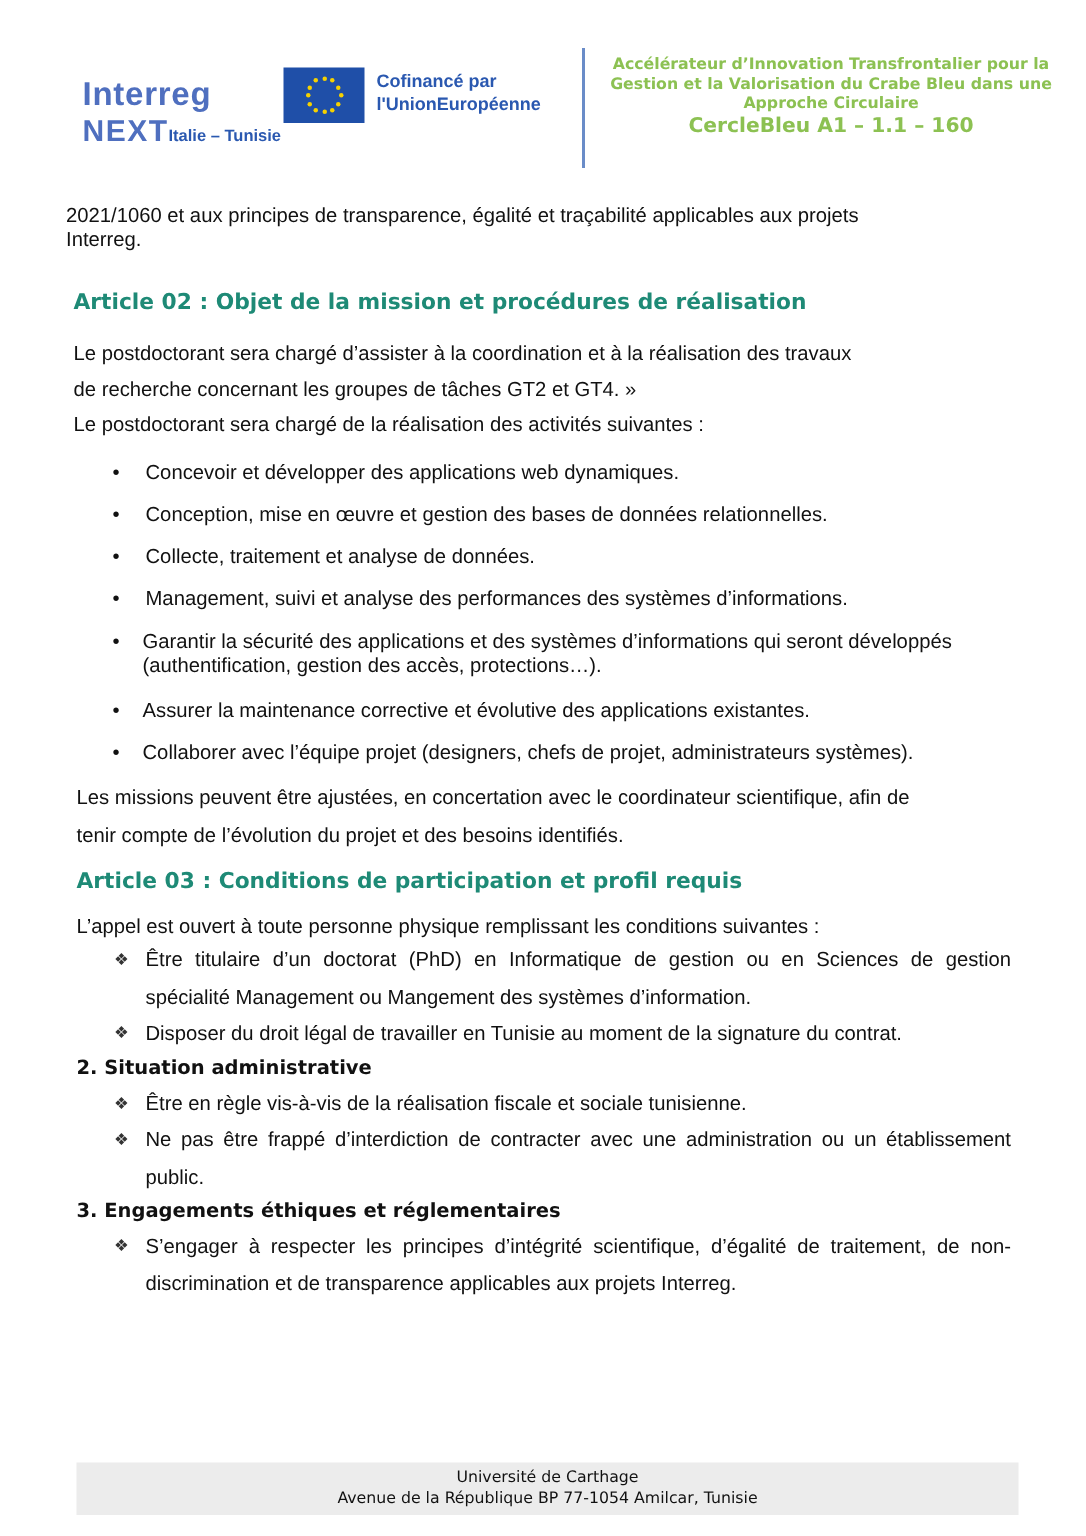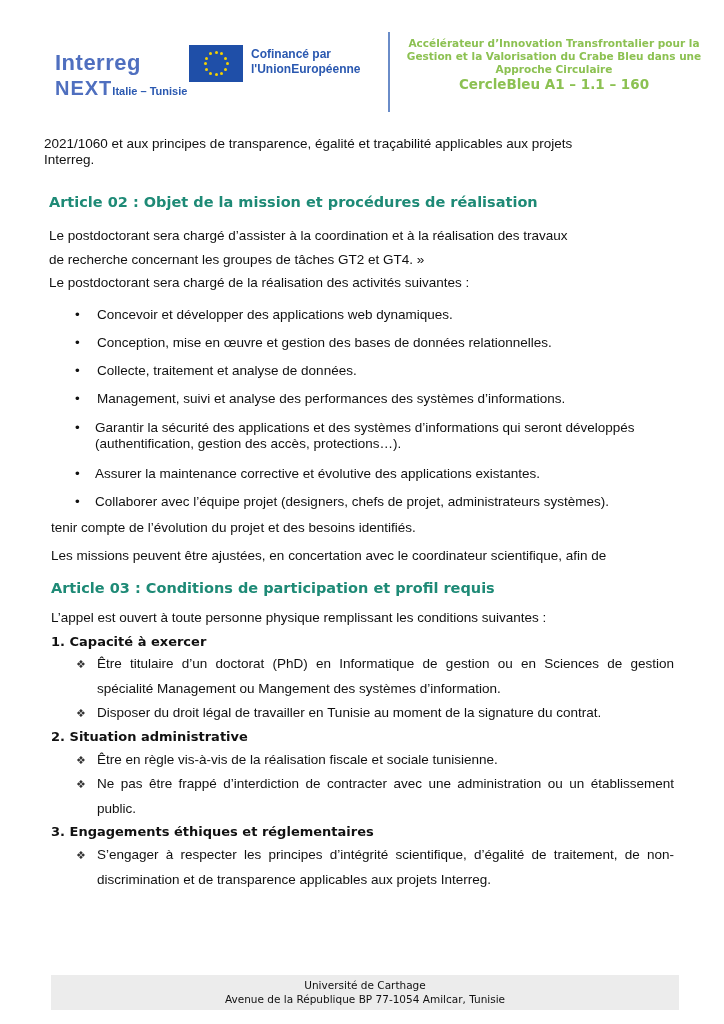--- a/index.html
+++ b/index.html
@@ -89,30 +89,27 @@
   <ul class="bullets" style="margin-top:7px;">
     <li style="line-height:28px;"><span class="dot">•</span><span>Concevoir et développer des applications web dynamiques.</span></li>
     <li style="line-height:28px;"><span class="dot">•</span><span>Conception, mise en œuvre et gestion des bases de données relationnelles.</span></li>
     <li style="line-height:28px;"><span class="dot">•</span><span>Collecte, traitement et analyse de données.</span></li>
     <li style="line-height:28px;"><span class="dot">•</span><span>Management, suivi et analyse des performances des systèmes d’informations.</span></li>
     <li style="line-height:16px; padding-left:51px; margin-top:7px; margin-bottom:8px;"><span class="dot">•</span><span>Garantir la sécurité des applications et des systèmes d’informations qui seront développés (authentification, gestion des accès, protections…).</span></li>
     <li style="line-height:28px; padding-left:51px;"><span class="dot">•</span><span>Assurer la maintenance corrective et évolutive des applications existantes.</span></li>
     <li style="line-height:28px; padding-left:51px;"><span class="dot">•</span><span>Collaborer avec l’équipe projet (designers, chefs de projet, administrateurs systèmes).</span></li>
   </ul>
 
+  <p class="line" style="margin-top:3px; margin-left:7px; line-height:26px;">Les missions peuvent être ajustées, en concertation avec le coordinateur scientifique, afin de</p>
   <p class="line" style="margin-left:7px; line-height:24px;">tenir compte de l’évolution du projet et des besoins identifiés.</p>
-  <p class="line" style="margin-top:3px; margin-left:7px; line-height:26px;">Les missions peuvent être ajustées, en concertation avec le coordinateur scientifique, afin de</p>
 
   <p class="article" style="margin-top:11px; margin-left:7px;">Article 03 : Conditions de participation et profil requis</p>
 
   <p class="line" style="margin-top:12px; margin-left:7px; line-height:20px;">L’appel est ouvert à toute personne physique remplissant les conditions suivantes :</p>
 
-  <p class="subhead" style="margin-top:4px; margin-left:7px; line-height:20px;">
-    <span>1.</span> <span>Capacité à exercer</span>
-  </p>
   <ul class="diamond-list">
     <li class="justify"><span class="dia">❖</span><span>Être titulaire d’un doctorat (PhD) en Informatique de gestion ou en Sciences de gestion spécialité Management ou Mangement des systèmes d’information.</span></li>
     <li><span class="dia">❖</span><span>Disposer du droit légal de travailler en Tunisie au moment de la signature du contrat.</span></li>
   </ul>
 
   <p class="subhead" style="margin-left:7px; line-height:22px;">
     <span>2.</span> <span>Situation administrative</span>
   </p>
   <ul class="diamond-list">
     <li><span class="dia">❖</span><span>Être en règle vis-à-vis de la réalisation fiscale et sociale tunisienne.</span></li>

